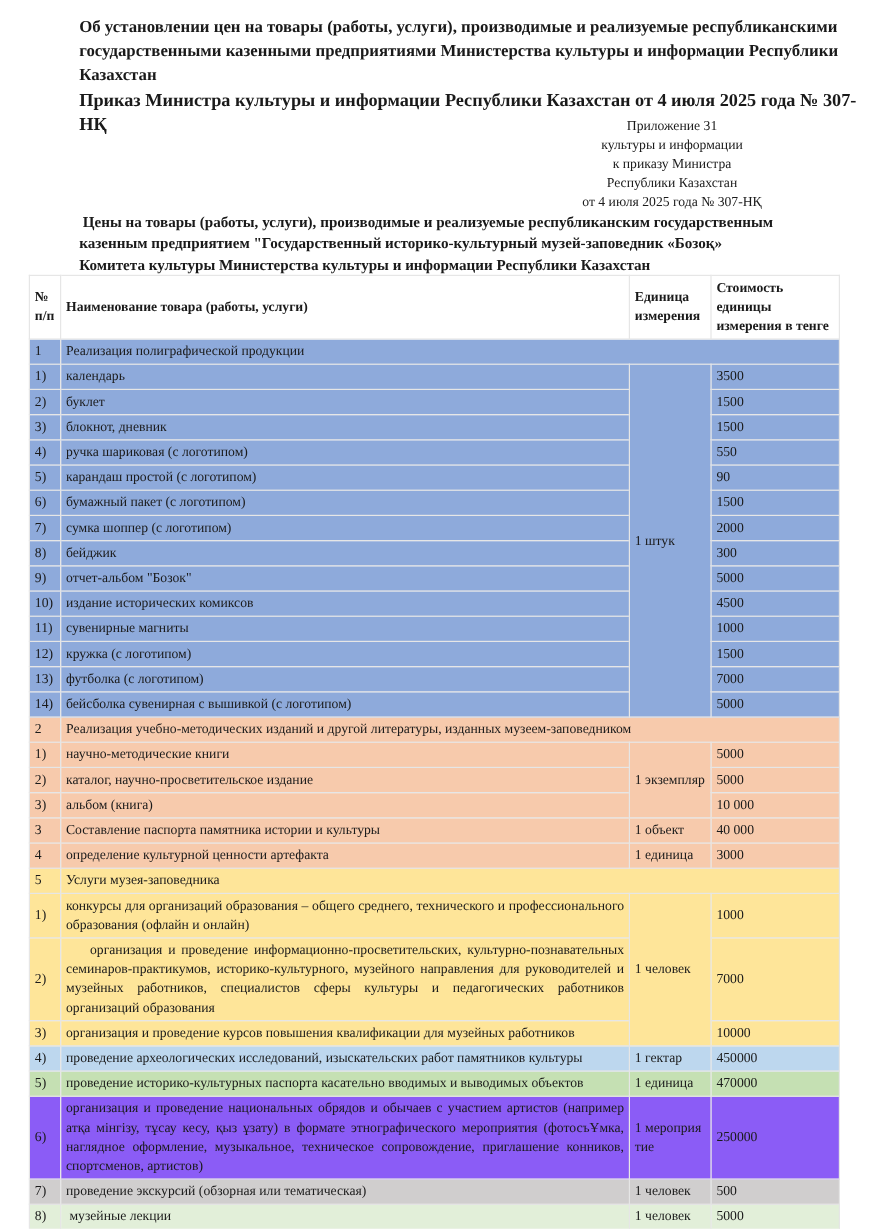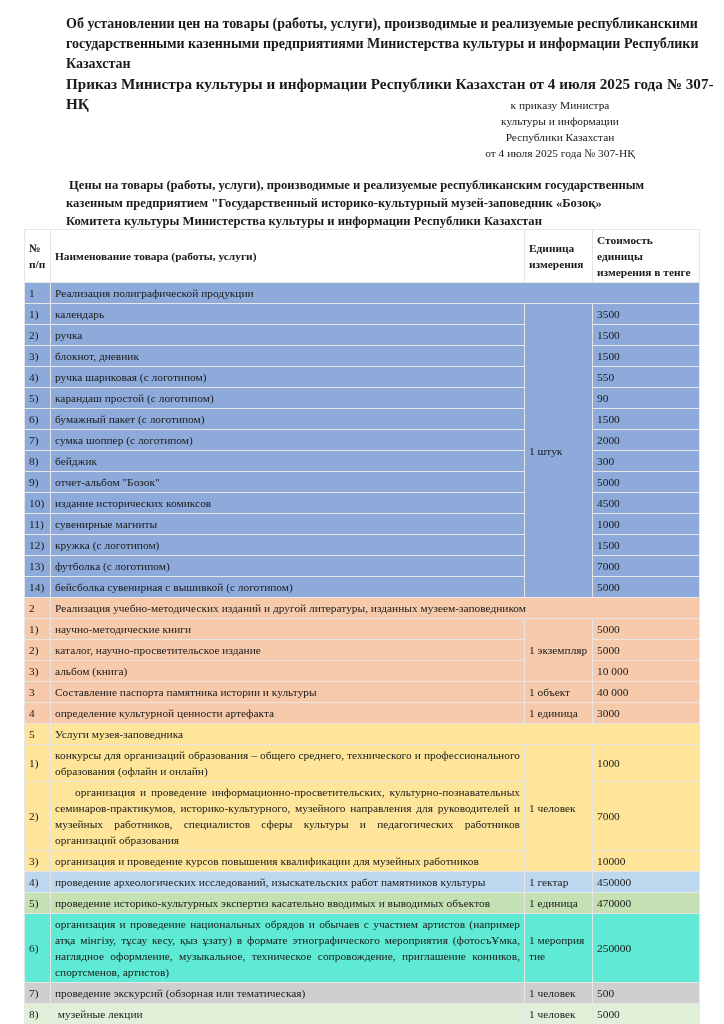--- a/index.html
+++ b/index.html
@@ -16,34 +16,35 @@
   table { position:absolute; left:24px; top:229px; width:675px; border-collapse:collapse;
           font-size:11.4px; line-height:16px; table-layout:fixed; }
   td, th { border:1px solid #e6e6e6; padding:2px 4px; vertical-align:middle; text-align:left; }
   th { font-weight:bold; background:#ffffff; font-size:11.4px; }
   col.c1 { width:26px; } col.c2 { width:474px; } col.c3 { width:68px; } col.c4 { width:107px; }
   .blue td { background:#8eaadb; }
   .salmon td { background:#f7caac; }
   .yellow td { background:#fee599; }
   .lblue td { background:#bdd7ee; }
   .green td { background:#c5e0b3; }
-  .peri td { background:#5eead4; }
+  .peri td { background:#8b5cf6; }
   .gray td { background:#d0cece; }
   .lgreen td { background:#e2efd9; }
   .r20 td { height:16px; }
   .just { text-align:justify; }
 </style>
 </head>
 <body>
 
 <div class="title">Об установлении цен на товары (работы, услуги), производимые и реализуемые республиканскими государственными казенными предприятиями Министерства культуры и информации Республики Казахстан</div>
 <div class="order">Приказ Министра культуры и информации Республики Казахстан от 4 июля 2025 года № 307-НҚ</div>
 <div class="annex">
+  <div>Приложение 31</div>
+  <div>культуры и информации</div>
   <div>к приказу Министра</div>
-  <div>культуры и информации</div>
   <div>Республики Казахстан</div>
   <div>от 4 июля 2025 года № 307-НҚ</div>
 </div>
 <div class="subtitle">
   <span style="padding-left:3px">Цены на товары (работы, услуги), производимые и реализуемые республиканским государственным</span>
   <span>казенным предприятием "Государственный историко-культурный музей-заповедник «Бозоқ»</span>
   <span>Комитета культуры Министерства культуры и информации Республики Казахстан</span>
 </div>
 
 <table>
@@ -66,21 +67,21 @@
     <td colspan="3">Реализация полиграфической продукции</td>
   </tr>
   <tr class="blue r20">
     <td>1)</td>
     <td>календарь</td>
     <td rowspan="14">1 штук</td>
     <td>3500</td>
   </tr>
   <tr class="blue r20">
         <td>2)</td>
-        <td>ручка</td>
+        <td>буклет</td>
         <td>1500</td>
       </tr>
   <tr class="blue r20">
         <td>3)</td>
         <td>блокнот, дневник</td>
         <td>1500</td>
       </tr>
   <tr class="blue r20">
         <td>4)</td>
         <td>ручка шариковая (с логотипом)</td>
@@ -192,21 +193,21 @@
     <td>10000</td>
   </tr>
   <tr class="lblue r20">
     <td>4)</td>
     <td>проведение археологических исследований, изыскательских работ памятников культуры</td>
     <td>1 гектар</td>
     <td>450000</td>
   </tr>
   <tr class="green r20">
     <td>5)</td>
-    <td>проведение историко-культурных экспертиз касательно вводимых и выводимых объектов</td>
+    <td>проведение историко-культурных паспорта касательно вводимых и выводимых объектов</td>
     <td>1 единица</td>
     <td>470000</td>
   </tr>
   <tr class="peri">
     <td>6)</td>
     <td class="just">организация и проведение национальных обрядов и обычаев с участием артистов (например атқа мінгізу, тұсау кесу, қыз ұзату) в формате этнографического мероприятия (фотосъҰмка, наглядное оформление, музыкальное, техническое сопровождение, приглашение конников, спортсменов, артистов)</td>
     <td style="word-break:break-all">1 мероприятие</td>
     <td>250000</td>
   </tr>
   <tr class="gray r20">

